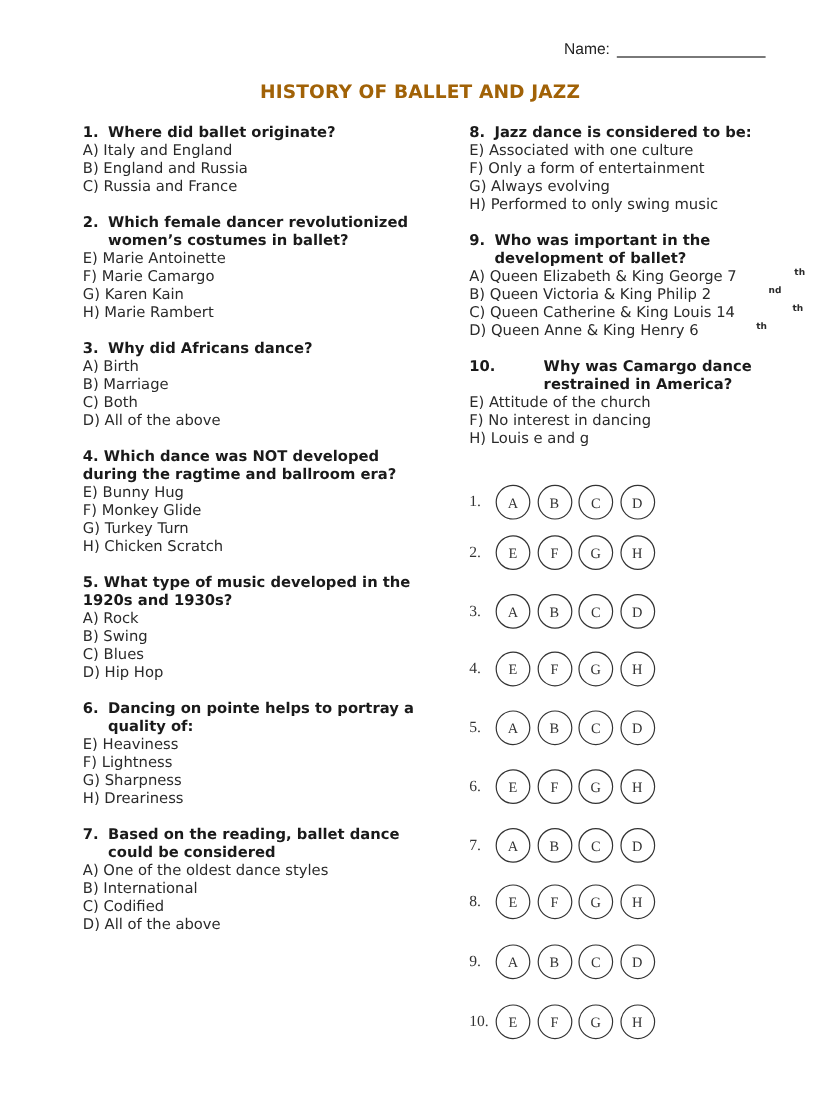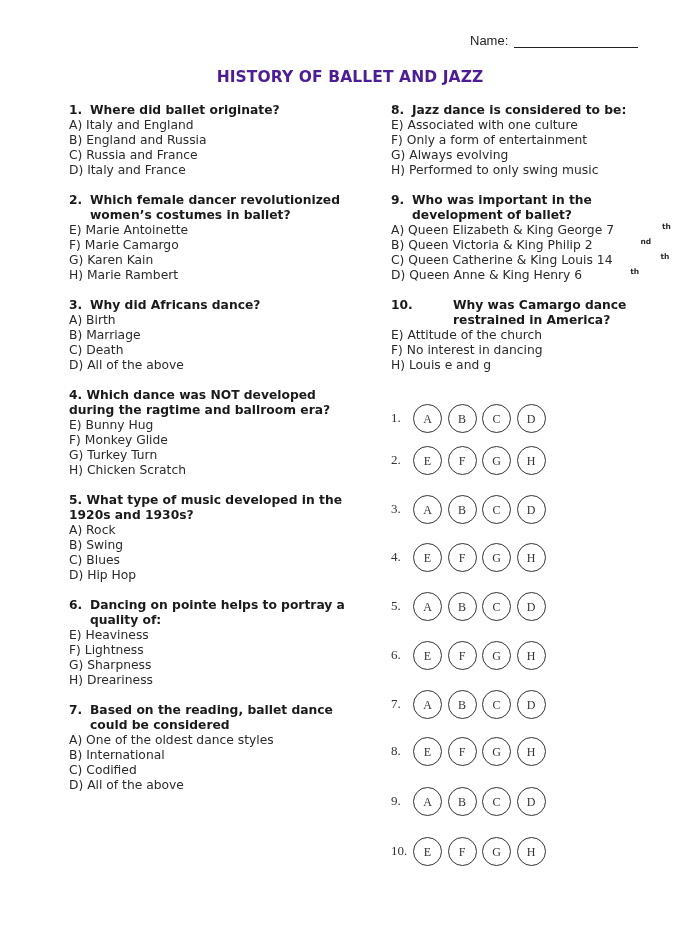--- a/index.html
+++ b/index.html
@@ -1,19 +1,19 @@
 <!DOCTYPE html>
 <html><head>
   <meta charset="utf-8">
   <style>
     html, body { margin: 0; padding: 0; background: #ffffff; }
     body { width: 700px; height: 933px; position: relative; overflow: hidden; color: #1a1a1a; }
     .name-row { position: absolute; left: 470px; top: 33px; font-family: Liberation Sans, sans-serif; font-size: 13px; color: #222; display: flex; align-items: flex-end; }
     .name-line { display: inline-block; width: 124px; border-bottom: 1px solid #222; margin-left: 6px; height: 12px; }
-    .title { position: absolute; left: 0; width: 700px; top: 68px; text-align: center; font-family: "DejaVu Sans", sans-serif; font-weight: bold; font-size: 15.5px; color: #4c1d95; letter-spacing: 0.1px; }
+    .title { position: absolute; left: 0; width: 700px; top: 68px; text-align: center; font-family: "DejaVu Sans", sans-serif; font-weight: bold; font-size: 15.5px; color: #a16207; letter-spacing: 0.1px; }
     .col { position: absolute; font-family: "DejaVu Sans", sans-serif; font-size: 12.3px; line-height: 15px; color: #2a2a2a; }
     .col-left { left: 69px; top: 103px; width: 290px; }
     .col-right { left: 391px; top: 103px; width: 260px; }
     .q { margin-bottom: 15px; }
     .q-head { font-weight: bold; color: #1a1a1a; display: flex; }
     .q-head.block { display: block; }
     .q-num { flex: 0 0 auto; width: 21px; }
     .q-num.wide { width: 62px; }
     .q-text { flex: 1 1 auto; }
     .opt { white-space: nowrap; }
@@ -34,40 +34,39 @@
 
 <div class="col col-left" id="col-left">
     <div class="q">
       <div class="q-head">
         <span class="q-num">1.</span>
         <span class="q-text">Where did ballet originate?</span>
       </div>
       <div class="opt"><span>A) Italy and England</span></div>
       <div class="opt"><span>B) England and Russia</span></div>
       <div class="opt"><span>C) Russia and France</span></div>
-      <div class="opt"><span>D) Italy and France</span></div>
     </div>
     <div class="q">
       <div class="q-head">
         <span class="q-num">2.</span>
         <span class="q-text">Which female dancer revolutionized women’s costumes in ballet?</span>
       </div>
       <div class="opt"><span>E) Marie Antoinette</span></div>
       <div class="opt"><span>F) Marie Camargo</span></div>
       <div class="opt"><span>G) Karen Kain</span></div>
       <div class="opt"><span>H) Marie Rambert</span></div>
     </div>
     <div class="q">
       <div class="q-head">
         <span class="q-num">3.</span>
         <span class="q-text">Why did Africans dance?</span>
       </div>
       <div class="opt"><span>A) Birth</span></div>
       <div class="opt"><span>B)  Marriage</span></div>
-      <div class="opt"><span>C) Death</span></div>
+      <div class="opt"><span>C) Both</span></div>
       <div class="opt"><span>D)  All of the above</span></div>
     </div>
     <div class="q">
       <div class="q-head block"><span class="q-num">4.</span> <span class="q-text">Which dance was NOT developed during the ragtime and ballroom era?</span></div>
       <div class="opt"><span>E) Bunny Hug</span></div>
       <div class="opt"><span>F) Monkey Glide</span></div>
       <div class="opt"><span>G) Turkey Turn</span></div>
       <div class="opt"><span>H) Chicken Scratch</span></div>
     </div>
     <div class="q">

